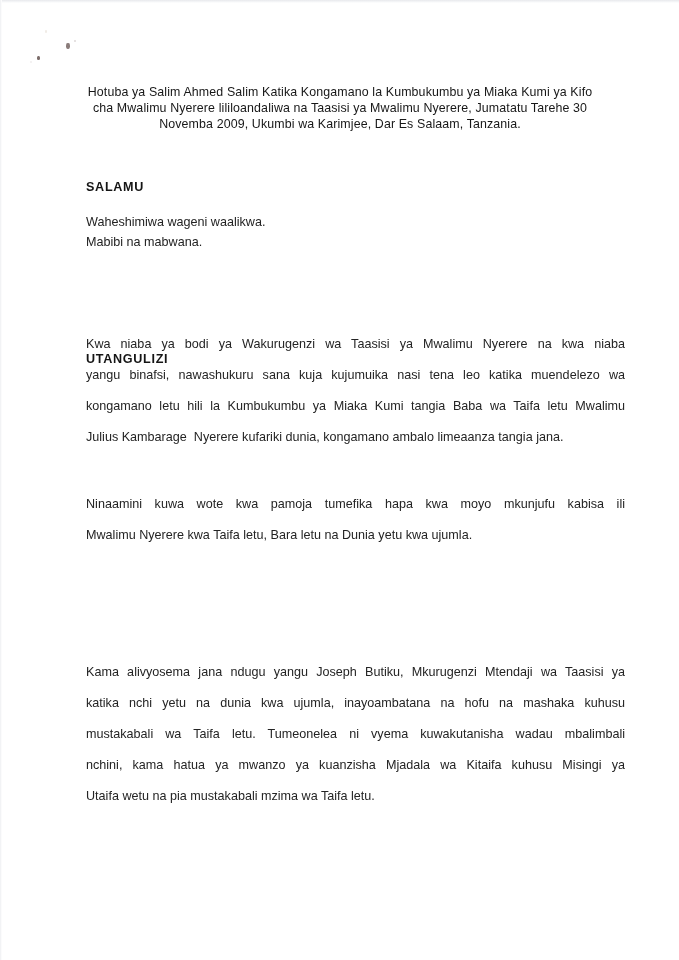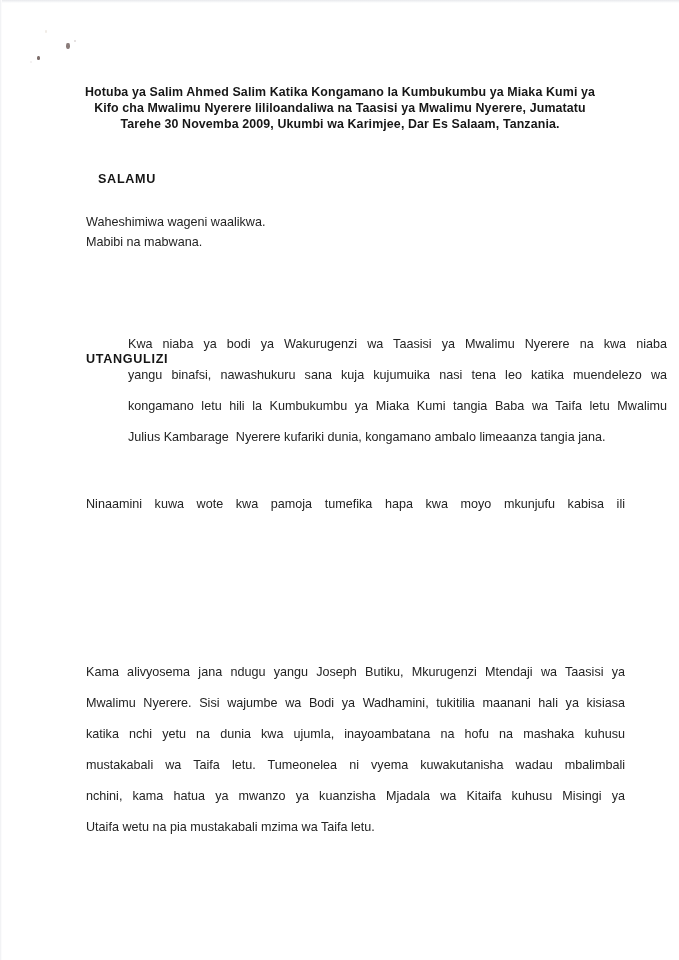--- a/index.html
+++ b/index.html
@@ -55,37 +55,37 @@
   .speck.s5 { left: 30px; top: 61px; width: 2px; height: 2px; opacity: .20; background:#bdb2ae; }
 
   
 
   .doc-title {
     position: absolute;
     left: 84px;
     top: 84px;
     width: 512px;
     font-size: 12.4px;
-    font-weight: bold;
+    font-weight: normal;
     line-height: 16.2px;
     text-align: center;
     color: #171717;
     letter-spacing: 0.01em;
   }
 
   .heading {
     position: absolute;
     left: 86px;
     font-size: 12.6px;
     font-weight: bold;
     color: #151515;
     letter-spacing: 0.055em;
     white-space: nowrap;
   }
-  .heading.salamu      { top: 172px; margin-left: 12px; }
+  .heading.salamu      { top: 180px; }
   .heading.utangulizi  { top: 304px; margin-top: 48px; }
 
   .short-line {
     position: absolute;
     left: 86px;
     font-size: 12.6px;
     line-height: 18px;
     color: #232323;
     white-space: nowrap;
   }
@@ -106,21 +106,21 @@
     line-height: 31px;
     text-align: justify;
     text-align-last: justify;
     white-space: pre;
   }
   .para .ln.last {
     text-align: right;
     text-align-last: left;
   }
 
-  .para.p1 { top: 329px; margin-left: 42px; }
+  .para.p1 { top: 329px; }
   .para.p2 { top: 489px; }
   .para.p3 { top: 614px; margin-top: 43px; }
 </style>
 </head>
 <body>
 
 <div class="page">
 
   <div class="scan-edge-top"></div>
   <div class="scan-edge-left"></div>
@@ -147,24 +147,24 @@
 
   <div class="para p1">
     <span class="ln">Kwa niaba ya bodi ya Wakurugenzi wa Taasisi ya Mwalimu Nyerere na kwa niaba</span>
     <span class="ln">yangu binafsi, nawashukuru sana kuja kujumuika nasi tena leo katika muendelezo wa</span>
     <span class="ln">kongamano letu hili la Kumbukumbu ya Miaka Kumi tangia Baba wa Taifa letu Mwalimu</span>
     <span class="ln last">Julius Kambarage  Nyerere kufariki dunia, kongamano ambalo limeaanza tangia jana.</span>
   </div>
 
   <div class="para p2">
     <span class="ln">Ninaamini kuwa wote kwa pamoja tumefika hapa kwa moyo mkunjufu kabisa ili</span>
+    <span class="ln last">Mwalimu Nyerere kwa Taifa letu, Bara letu na Dunia yetu kwa ujumla.</span>
   </div>
 
   <div class="para p3">
     <span class="ln">Kama alivyosema jana ndugu yangu Joseph Butiku, Mkurugenzi Mtendaji wa Taasisi ya</span>
-    <span class="ln">Mwalimu Nyerere. Sisi wajumbe wa Bodi ya Wadhamini, tukitilia maanani hali ya kisiasa</span>
     <span class="ln">katika nchi yetu na dunia kwa ujumla, inayoambatana na hofu na mashaka kuhusu</span>
     <span class="ln">mustakabali wa Taifa letu. Tumeonelea ni vyema kuwakutanisha wadau mbalimbali</span>
     <span class="ln">nchini, kama hatua ya mwanzo ya kuanzisha Mjadala wa Kitaifa kuhusu Misingi ya</span>
     <span class="ln last">Utaifa wetu na pia mustakabali mzima wa Taifa letu.</span>
   </div>
 
 </div>
 
 </body></html>

